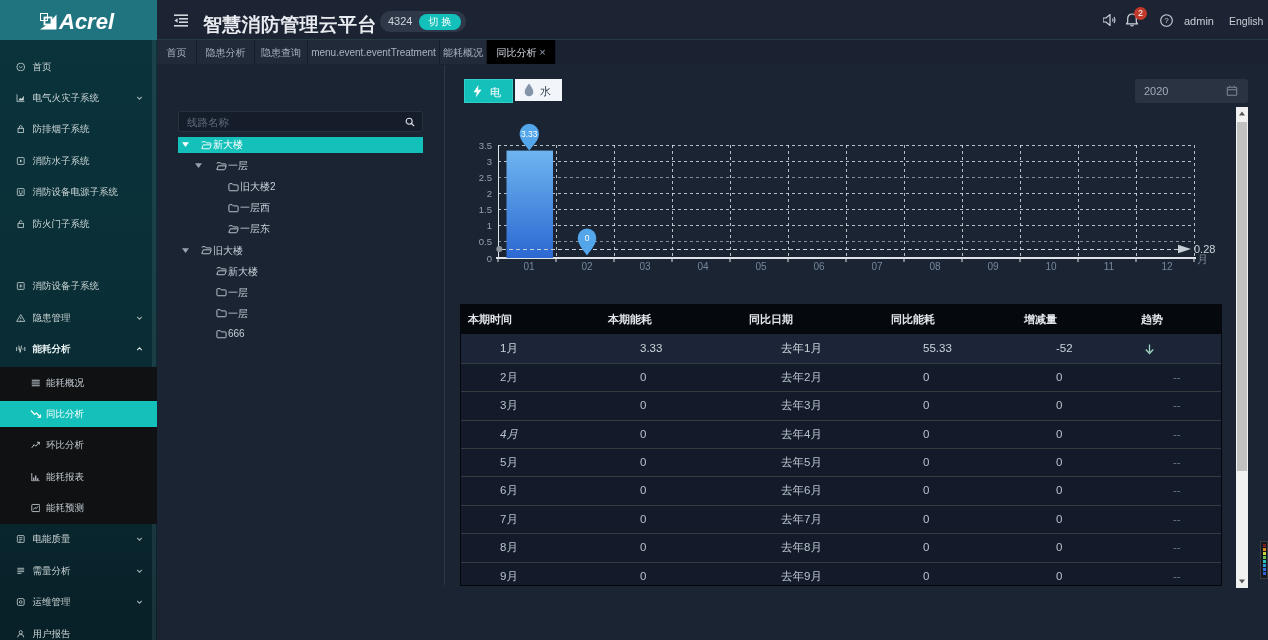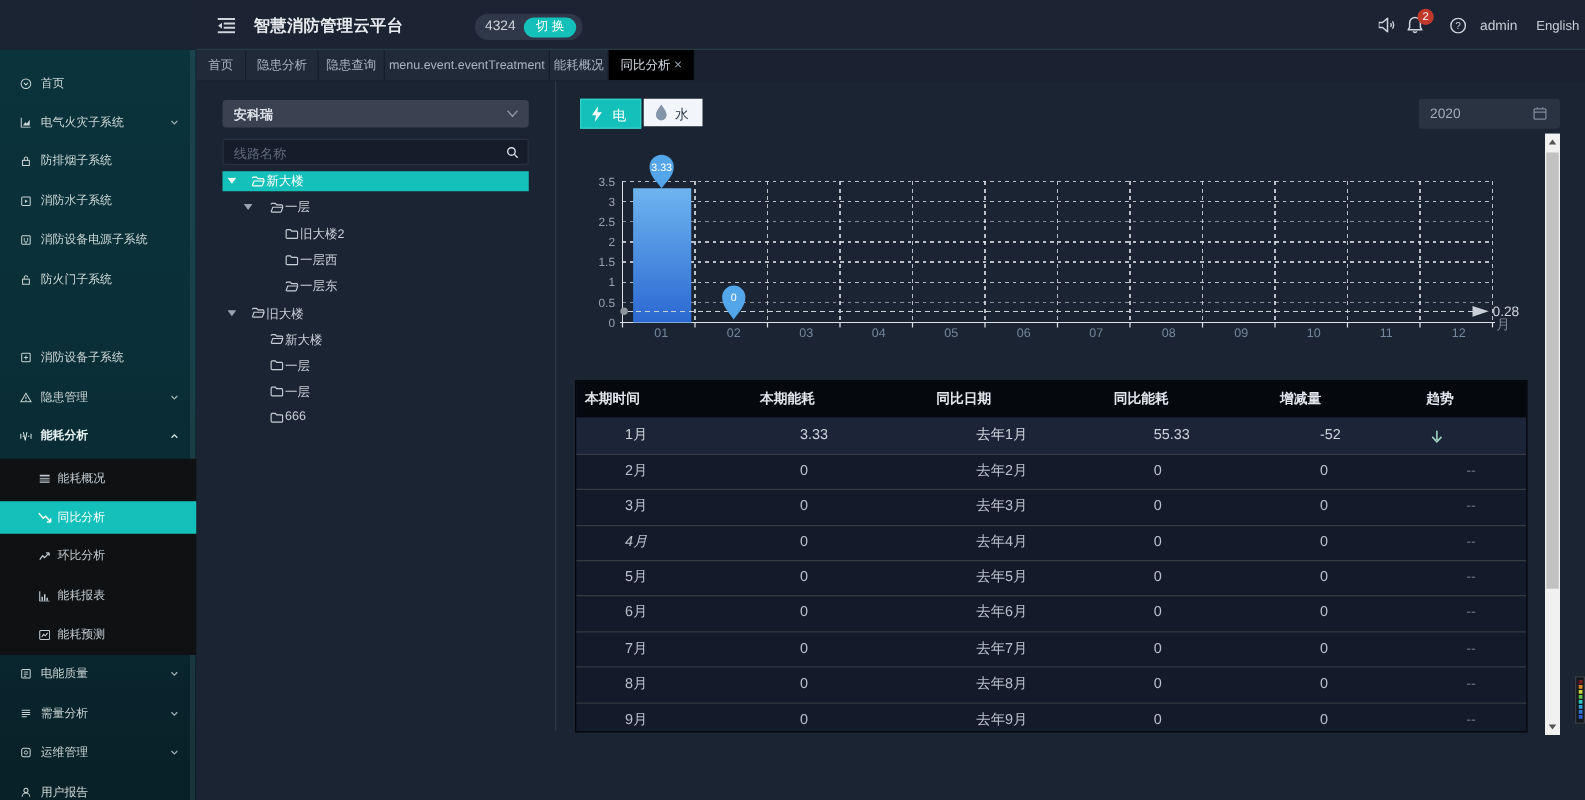--- a/index.html
+++ b/index.html
@@ -174,31 +174,41 @@
         </svg>
       <span class="lb">能耗预测</span>
     </div>
   </div>
   <div class="ab" id="subact">
     <svg class="ab" style="left:30px;top:7px;" width="12" height="12" viewBox="0 0 12 12">
         <path d="M1 2.5 L4.5 6.5 L6.5 5 L10.5 9.5 M10.5 9.5 v-3 M10.5 9.5 h-3" fill="none" stroke="#fff" stroke-width="1.2"></path>
       </svg>
     <span class="ab" style="left:46px;top:7px;color:#fff;font-size:9.5px;">同比分析</span>
   </div>
+  <div class="ab" id="logo">
+    <svg width="157" height="40" viewBox="0 0 157 40">
+      <g fill="none" stroke="#fff">
+        <rect x="40.5" y="13.5" width="7" height="7" stroke-width="1"></rect>
+        <rect x="44.5" y="17.5" width="7" height="7" stroke-width="1.8"></rect>
+      </g>
+      <path d="M40 29.5 L56.5 29.5 L56.5 14.5 L52 19.5 L52 25 L46.5 25 Z" fill="#fff"></path>
+      <text x="59" y="29" font-family="Liberation Sans,sans-serif" font-size="22" font-weight="bold" font-style="italic" fill="#fff">Acrel</text>
+    </svg>
+  </div>
   <div class="ab" id="hdr">
     <svg class="ab" style="left:17px;top:14px" width="14" height="13" viewBox="0 0 14 13">
       <g stroke="#cfd5dd" stroke-width="1.6">
         <line x1="0" y1="1.2" x2="14" y2="1.2"></line>
         <line x1="5" y1="4.8" x2="14" y2="4.8"></line>
         <line x1="5" y1="8.2" x2="14" y2="8.2"></line>
         <line x1="0" y1="11.8" x2="14" y2="11.8"></line>
       </g>
       <path d="M3.6 4.2 L0.4 6.5 L3.6 8.8 Z" fill="#cfd5dd"></path>
     </svg>
-    <div class="ab" style="left:46px;top:12px;font-size:13px;font-weight:bold;color:#e8ebef;letter-spacing:0.3px;">智慧消防管理云平台</div>
+    <div class="ab" style="left:46px;top:12px;font-size:19px;font-weight:bold;color:#e8ebef;letter-spacing:0.3px;">智慧消防管理云平台</div>
     <div class="ab" style="left:223px;top:11px;width:86px;height:21px;background:#2f3848;border-radius:11px;">
       <span class="ab" style="left:8px;top:4px;font-size:11px;color:#cfd4db;">4324</span>
       <span class="ab" style="left:39px;top:3px;width:42px;height:16px;background:#14c1ba;border-radius:8px;color:#fff;font-size:10px;text-align:center;line-height:16px;">切 换</span>
     </div>
     <svg class="ab" style="left:946px;top:14px" width="13" height="12" viewBox="0 0 13 12">
       <path d="M0 4 h3 l4 -3.4 v10.8 l-4 -3.4 h-3 z" fill="none" stroke="#cfd5dd" stroke-width="1.2"></path>
       <path d="M9.5 4.5 q1 1.5 0 3 M11 3 q1.8 3 0 6" fill="none" stroke="#cfd5dd" stroke-width="1.1"></path>
     </svg>
     <svg class="ab" style="left:969px;top:13px" width="12" height="14" viewBox="0 0 12 14">
       <path d="M6 1 a4.3 4.3 0 0 1 4.3 4.3 v3.7 l1.2 1.8 h-11 l1.2 -1.8 v-3.7 a4.3 4.3 0 0 1 4.3 -4.3 z" fill="none" stroke="#cfd5dd" stroke-width="1.2"></path>
@@ -214,26 +224,20 @@
   </div>
   <div class="ab" id="tabs">
     <div class="tab" style="left:0;width:39px;">首页</div>
     <div class="tab" style="left:40px;width:57px;">隐患分析</div>
     <div class="tab" style="left:98px;width:52px;">隐患查询</div>
     <div class="tab" style="left:151px;width:131px;">menu.event.eventTreatment</div>
     <div class="tab" style="left:283px;width:46px;">能耗概况</div>
     <div class="tab act" style="left:330px;width:68px;">同比分析 <span style="color:#97a1ae;font-size:11px;">×</span></div>
   </div>
   <div class="ab" id="divider"></div>
-  <div class="ab sel">
-    <span class="ab" style="left:9px;top:5px;font-size:10.5px;font-weight:bold;color:#dde2e9;">安科瑞</span>
-    <svg class="ab" style="right:8px;top:7px;" width="10" height="8" viewBox="0 0 10 8">
-        <path d="M1 1.5 L5 6 L9 1.5" fill="none" stroke="#8a93a2" stroke-width="1.2"></path>
-      </svg>
-  </div>
   <div class="ab inp">
     <span class="ab" style="left:8px;top:4px;font-size:10.5px;color:#5f6a7a;">线路名称</span>
     <svg class="ab" style="right:7px;top:5px;" width="10" height="10" viewBox="0 0 12 12">
         <circle cx="5" cy="5" r="3.6" fill="none" stroke="#dfe4ea" stroke-width="1.3"></circle>
         <path d="M7.8 7.8 L11 11" stroke="#dfe4ea" stroke-width="1.3"></path>
       </svg>
   </div>
   <div id="tree">
   <div class="ab" style="left:178px;top:137.0px;width:245px;height:15.5px;background:#14c1ba;"></div>
   <svg class="ab" style="left:182px;top:142.0px;" width="7" height="5.5" viewBox="0 0 8 6">

